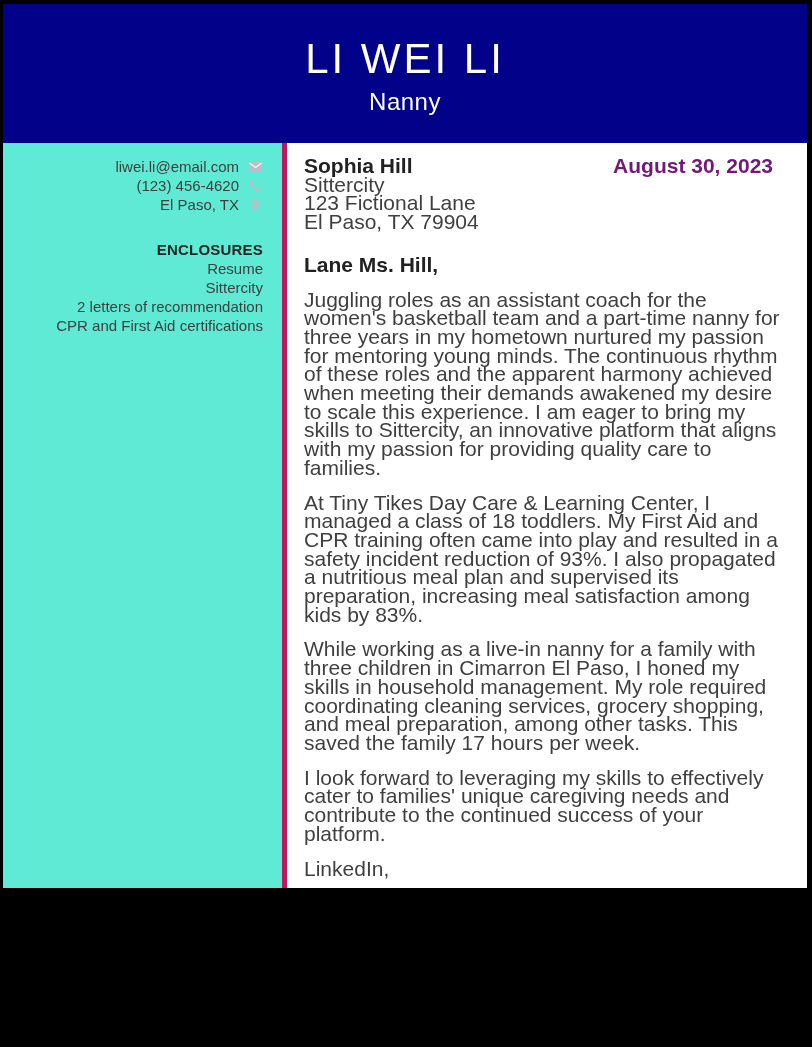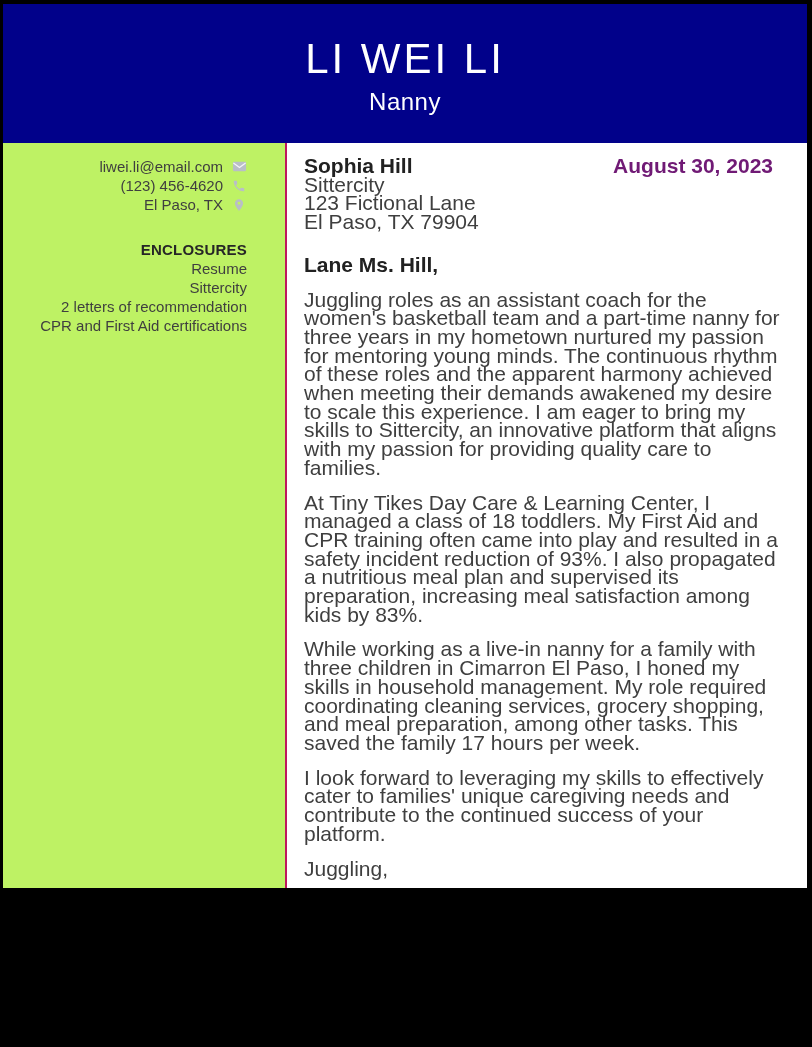--- a/index.html
+++ b/index.html
@@ -45,23 +45,23 @@
   }
   
   .content {
     flex: 1 1 auto;
     display: flex;
     min-height: 0;
   }
   .sidebar {
     width: 284px;
     flex: 0 0 284px;
-    background: #bef264;
-    border-right: 2px solid #be185d;
-    padding: 14px 38px 0 12px;
+    background: #5eead4;
+    border-right: 5px solid #be185d;
+    padding: 14px 19px 0 12px;
     font-size: 15px;
     color: #3f3f3f;
     text-align: right;
   }
   .contact-row {
     display: flex;
     justify-content: flex-end;
     align-items: center;
     line-height: 19px;
   }
@@ -192,20 +192,20 @@
           <div class="date">August 30, 2023</div>
         </div>
 
         <div class="salutation">Lane Ms. Hill,</div>
 
         <p class="paragraph">Juggling roles as an assistant coach for the women's basketball team and a part-time nanny for three years in my hometown nurtured my passion for mentoring young minds. The continuous rhythm of these roles and the apparent harmony achieved when meeting their demands awakened my desire to scale this experience. I am eager to bring my skills to Sittercity, an innovative platform that aligns with my passion for providing quality care to families.</p>
         <p class="paragraph">At Tiny Tikes Day Care &amp; Learning Center, I managed a class of 18 toddlers. My First Aid and CPR training often came into play and resulted in a safety incident reduction of 93%. I also propagated a nutritious meal plan and supervised its preparation, increasing meal satisfaction among kids by 83%.</p>
         <p class="paragraph">While working as a live-in nanny for a family with three children in Cimarron El Paso, I honed my skills in household management. My role required coordinating cleaning services, grocery shopping, and meal preparation, among other tasks. This saved the family 17 hours per week.</p>
         <p class="paragraph">I look forward to leveraging my skills to effectively cater to families' unique caregiving needs and contribute to the continued success of your platform.</p>
 
-        <div class="closing">Juggling,</div>
+        <div class="closing">LinkedIn,</div>
         <div class="signature">Li Wei Li</div>
 
       </div>
 
     </div>
   </div>
 </div>
 
 </body></html>

